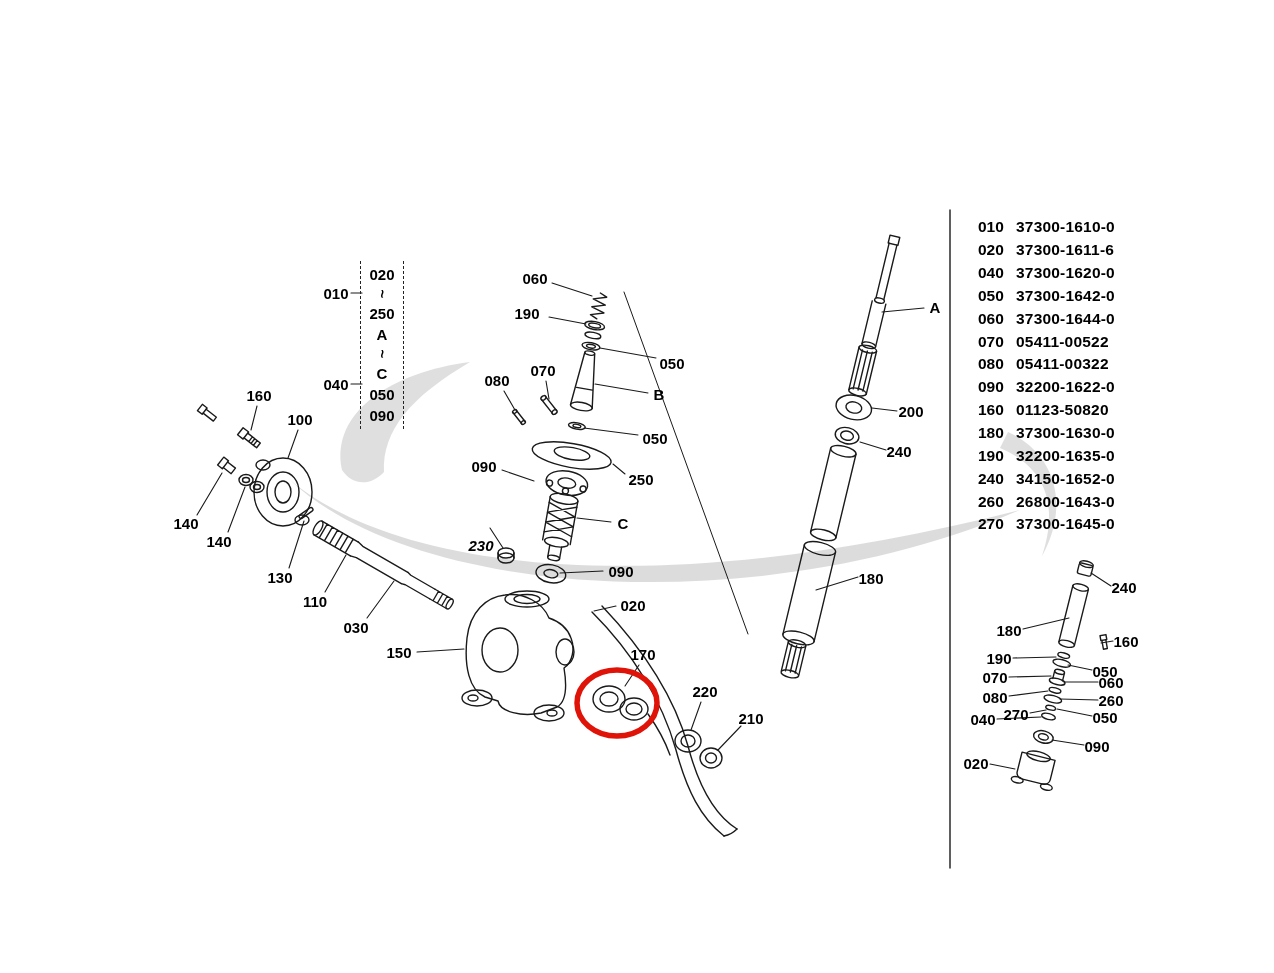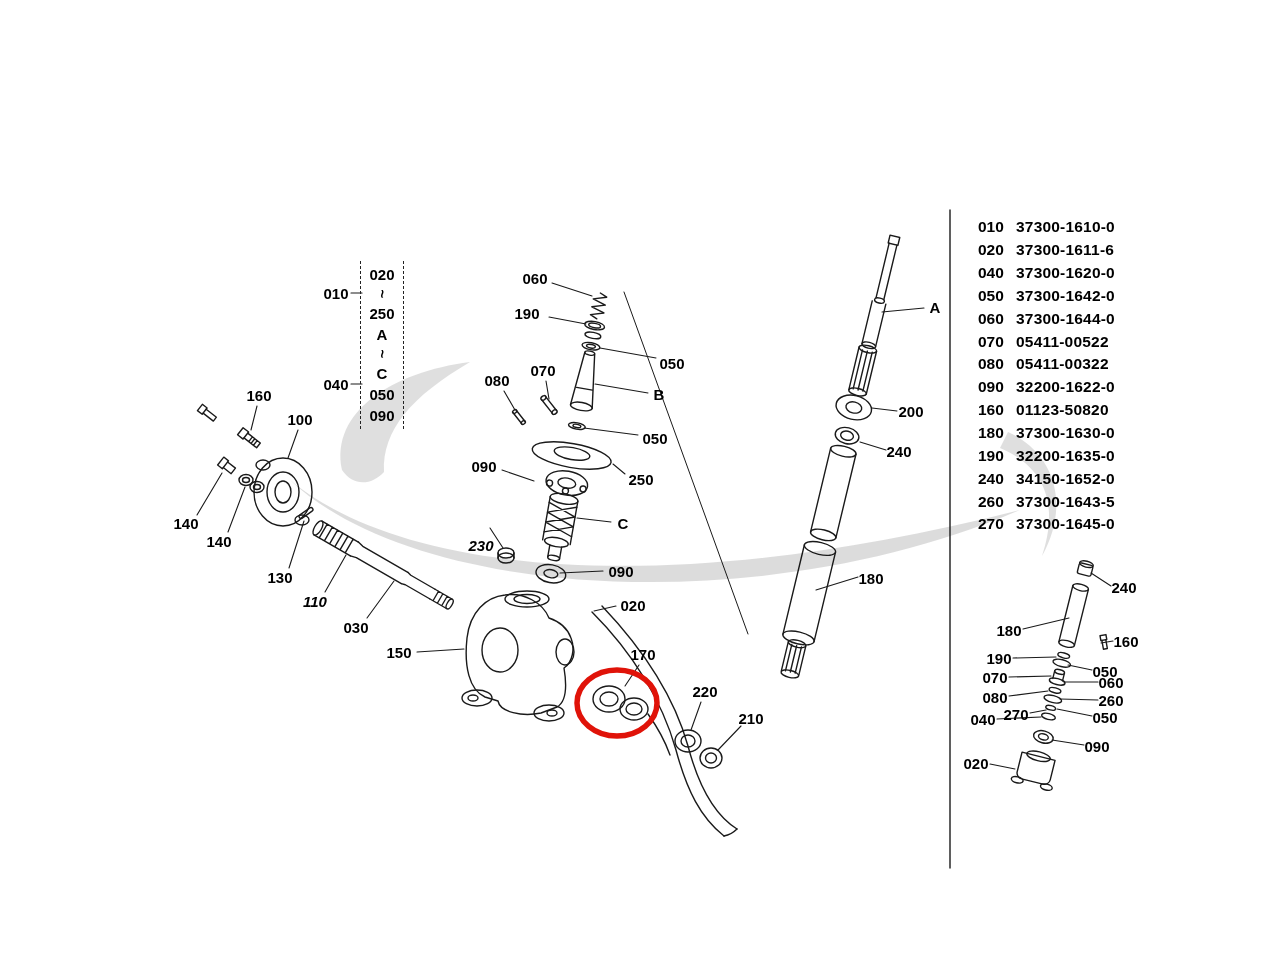--- a/index.html
+++ b/index.html
@@ -312,21 +312,21 @@
       <div class="parts-row">
         <span class="part-ref">190</span>
         <span class="part-num">32200-1635-0</span>
       </div>
       <div class="parts-row">
         <span class="part-ref">240</span>
         <span class="part-num">34150-1652-0</span>
       </div>
       <div class="parts-row">
         <span class="part-ref">260</span>
-        <span class="part-num">37300-1643-5</span>
+        <span class="part-num">26800-1643-0</span>
       </div>
       <div class="parts-row">
         <span class="part-ref">270</span>
         <span class="part-num">37300-1645-0</span>
       </div>
     </div>
 
   <div id="callout-layer">
       <div class="callout" style="left: 535px; top: 278px;">060</div>
       <div class="callout" style="left: 527px; top: 313px;">190</div>
@@ -337,21 +337,21 @@
       <div class="callout" style="left: 655px; top: 438px;">050</div>
       <div class="callout" style="left: 641px; top: 479px;">250</div>
       <div class="callout" style="left: 484px; top: 466px;">090</div>
       <div class="callout" style="left: 623px; top: 523px;">C</div>
       <div class="callout" style="left: 481px; top: 545px; font-style: italic;">230</div>
       <div class="callout" style="left: 621px; top: 571px;">090</div>
       <div class="callout" style="left: 633px; top: 605px;">020</div>
       <div class="callout" style="left: 643px; top: 654px; text-align: center;">170</div>
       <div class="callout" style="left: 399px; top: 652px;">150</div>
       <div class="callout" style="left: 356px; top: 627px;">030</div>
-      <div class="callout" style="left: 315px; top: 601px; font-style: italic;">110</div>
+      <div class="callout" style="left: 315px; top: 601px;">110</div>
       <div class="callout" style="left: 280px; top: 577px;">130</div>
       <div class="callout" style="left: 219px; top: 541px;">140</div>
       <div class="callout" style="left: 186px; top: 523px;">140</div>
       <div class="callout" style="left: 300px; top: 419px;">100</div>
       <div class="callout" style="left: 259px; top: 395px;">160</div>
       <div class="callout" style="left: 705px; top: 691px;">220</div>
       <div class="callout" style="left: 751px; top: 718px;">210</div>
       <div class="callout" style="left: 935px; top: 307px;">A</div>
       <div class="callout" style="left: 911px; top: 411px;">200</div>
       <div class="callout" style="left: 899px; top: 451px;">240</div>

